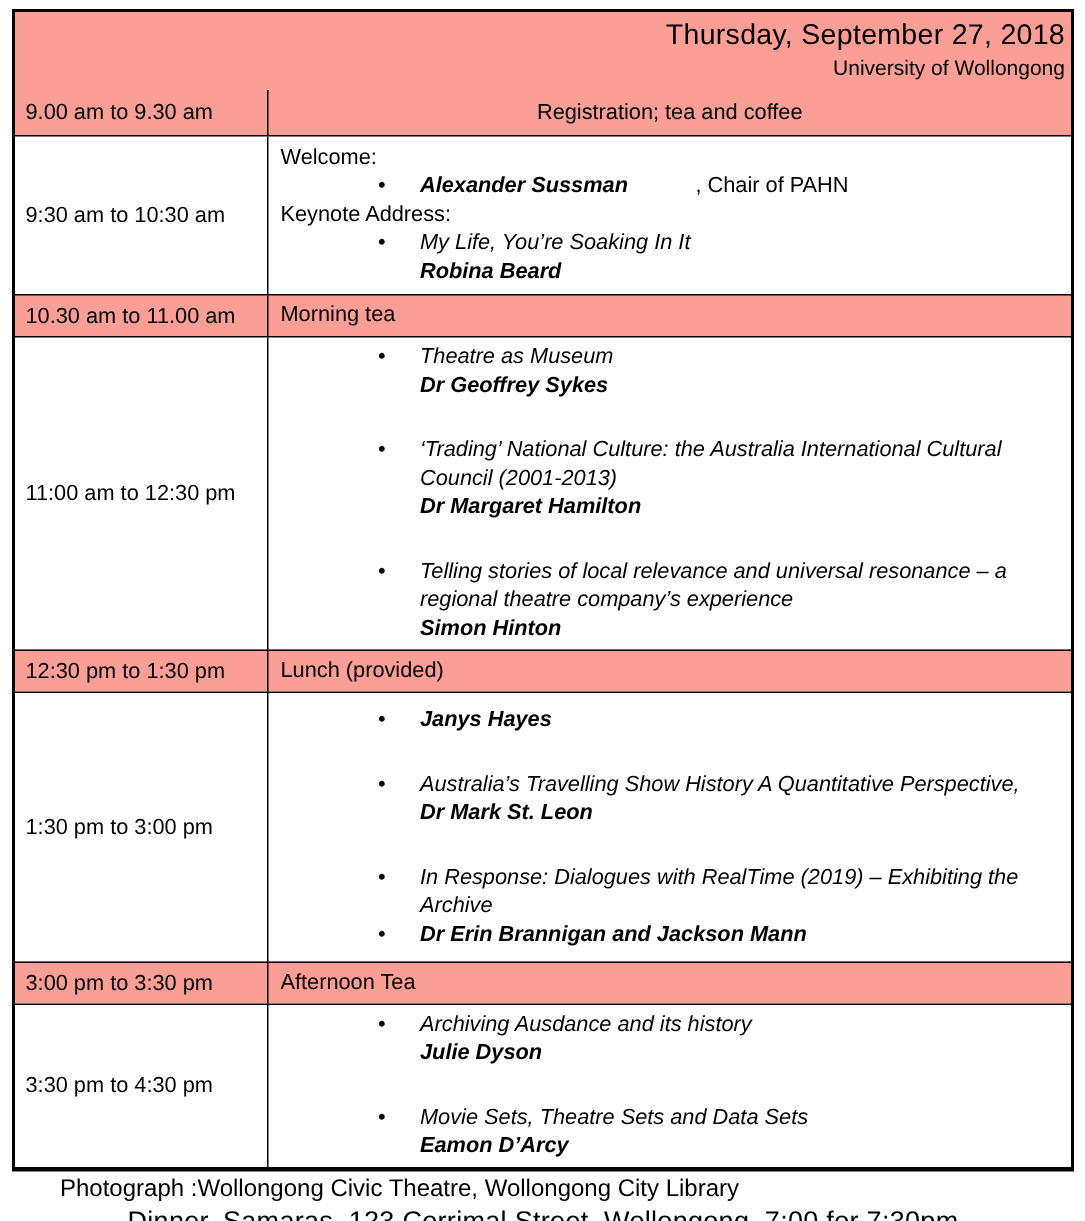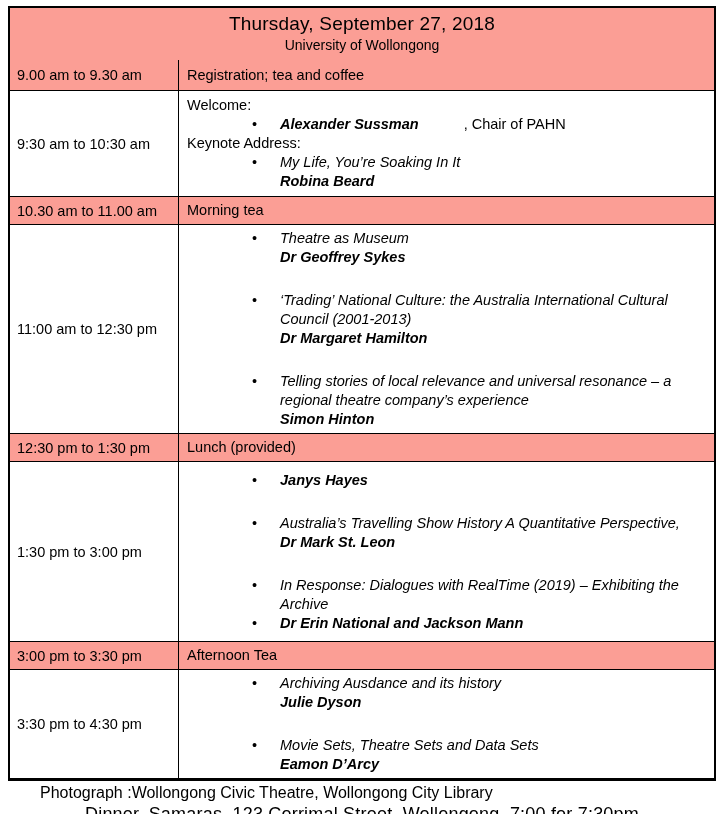--- a/index.html
+++ b/index.html
@@ -6,26 +6,26 @@
   * { box-sizing:border-box; }
   html,body { margin:0; padding:0; }
   body {
     width:723px; height:814px; background:#fff; color:#000;
     font-family:"Liberation Sans", sans-serif; overflow:hidden;
   }
   .page { padding:6px 7px 0 8px; }
 
   .schedule { border:2px solid var(--border); border-bottom-width:3px; width:708px; }
 
-  .hdr { background:var(--pink); text-align:center; padding:5px 4px 7px; }
+  .hdr { background:var(--pink); text-align:right; padding:5px 4px 7px; }
   .hdr .t1 { font-size:19px; letter-spacing:0.2px; }
   .hdr .t2 { font-size:14px; margin-top:2px; }
 
   .row { display:flex; border-top:1px solid var(--border); align-items:stretch; }
-  .row.first { border-top:none; }
+  .row.first { border-top:none;text-align:center; }
   .time {
     flex:0 0 169px; width:169px; border-right:1px solid var(--border);
     display:flex; align-items:center; padding:2px 4px 2px 7px; font-size:14.5px;
   }
   .cell {
     flex:1; display:flex; flex-direction:column; justify-content:center;
     padding:4px 8px; font-size:14.5px; line-height:19px;
   }
   .row.break { background:var(--pink); }
   .row.session { background:#fff; }
@@ -126,21 +126,21 @@
               <span class="bullet">•</span>
               <div class="line"><span class="t-title">Australia’s Travelling Show History A Quantitative Perspective,</span></div>
               <div class="speaker">Dr Mark St. Leon</div>
             </div>
             <div class="item gap">
               <span class="bullet">•</span>
               <div class="line"><span class="t-title">In Response: Dialogues with RealTime (2019) – Exhibiting the Archive</span></div>
             </div>
             <div class="item">
               <span class="bullet">•</span>
-              <div class="line"><span class="t-name">Dr Erin National and Jackson Mann</span></div>
+              <div class="line"><span class="t-name">Dr Erin Brannigan and Jackson Mann</span></div>
             </div>
           </div>
         </div>
         <div class="row break">
           <div class="time">3:00 pm to 3:30 pm</div>
           <div class="cell">
             <div>Afternoon Tea</div>
           </div>
         </div>
         <div class="row session">

